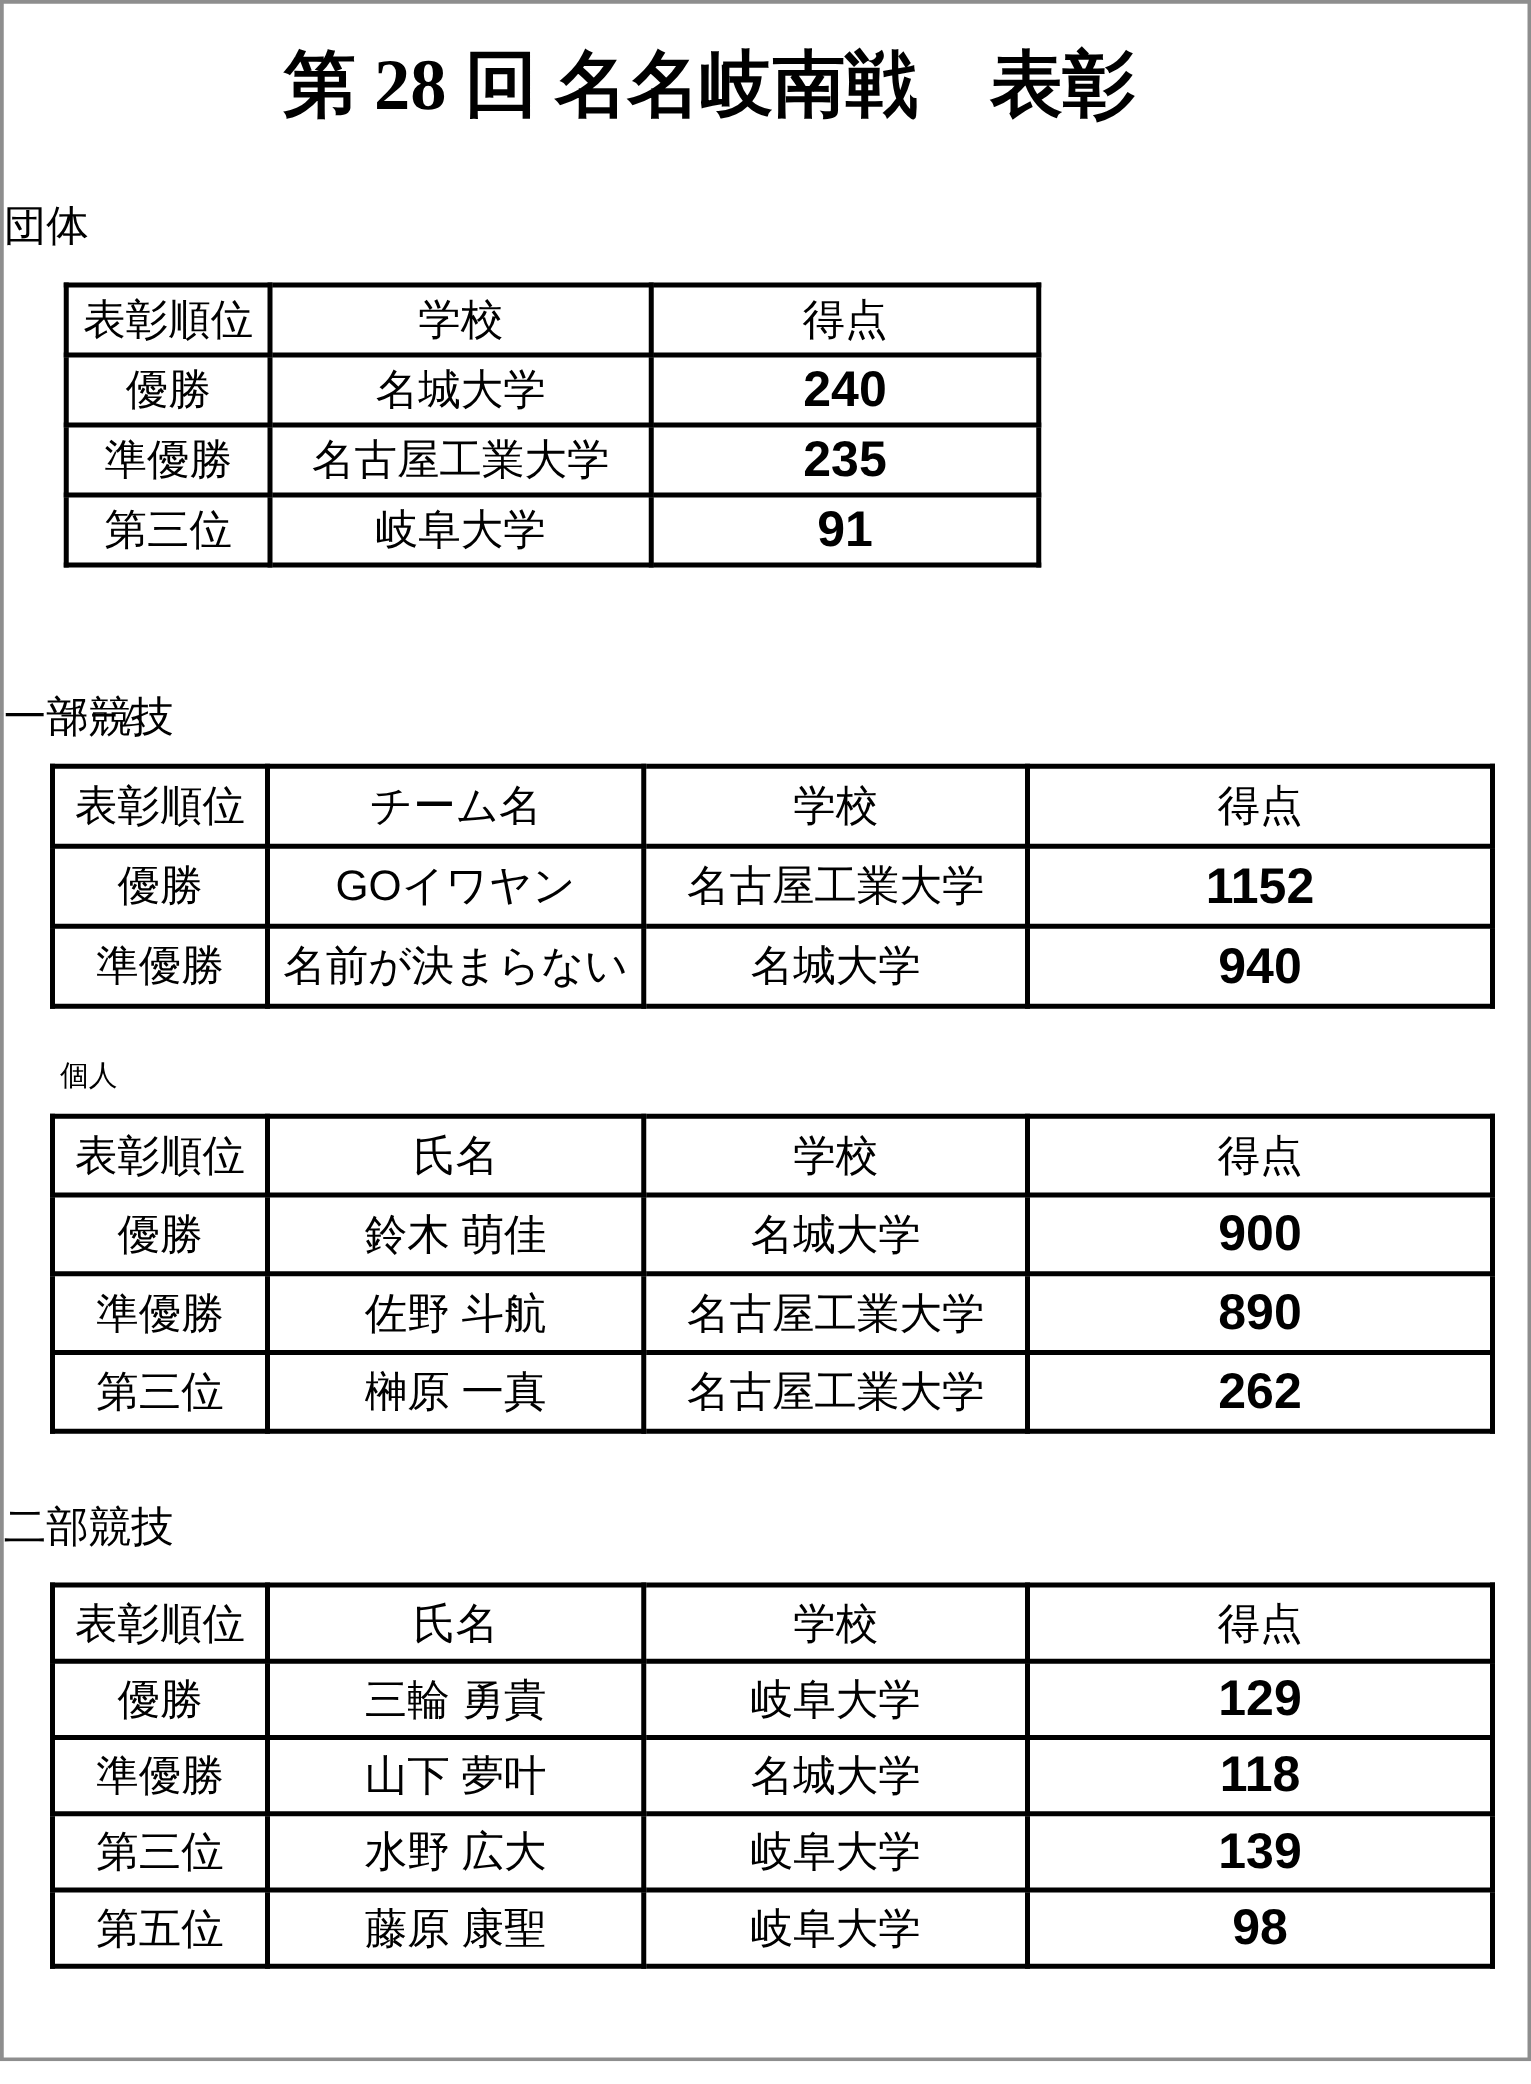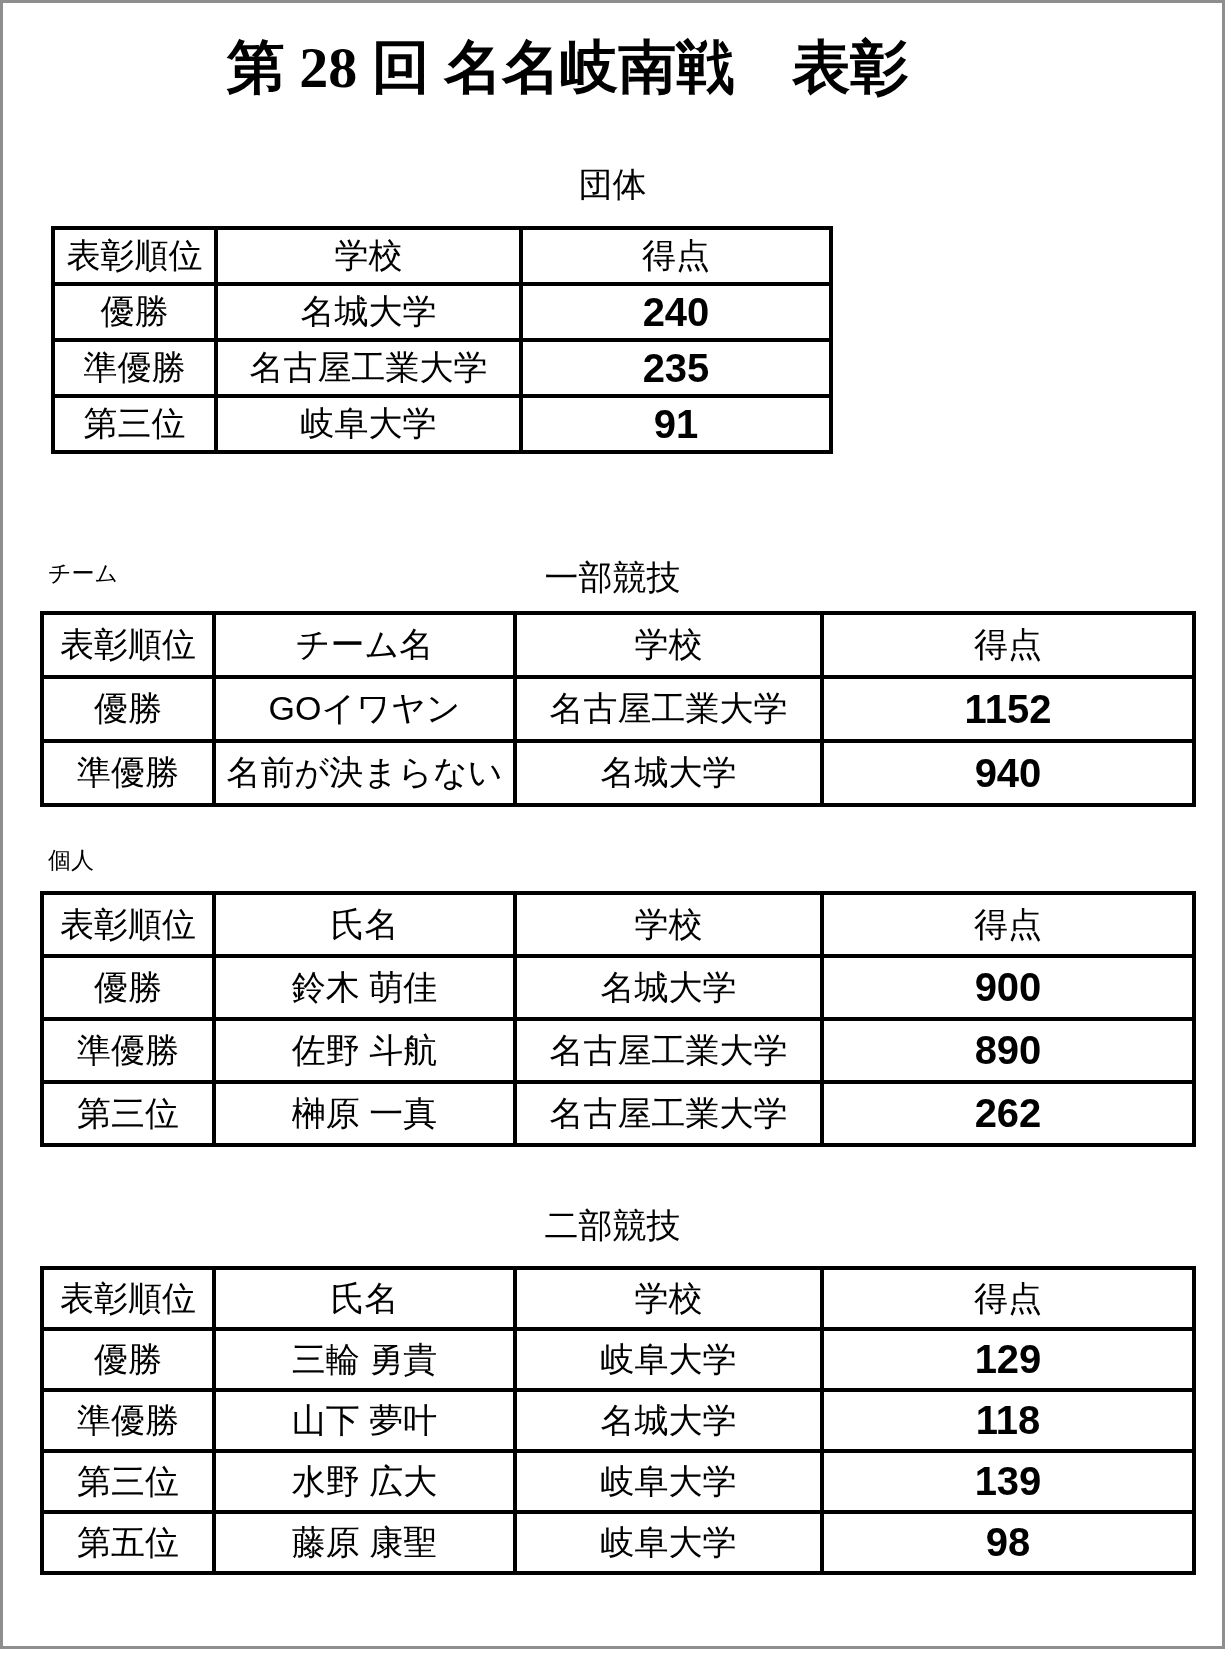--- a/index.html
+++ b/index.html
@@ -25,23 +25,24 @@
     font-family: "Liberation Serif", serif;
     font-weight: bold;
     font-size: 58px;
     line-height: 1.2;
     white-space: pre;
   }
   .caption {
     position: absolute;
     left: 0;
     width: 100%;
-    text-align: center;
+    text-align: left;
     font-size: 34px;
     line-height: 1.1;
+    font-family: Liberation Mono, monospace;
   }
   .side-label {
     position: absolute;
     left: 45px;
     font-size: 23px;
     line-height: 1.1;
   }
   .cap-1 { top: 163px; }
   .cap-2 { top: 544px; margin-top: 12px; }
   .cap-4 { top: 1204px; }

